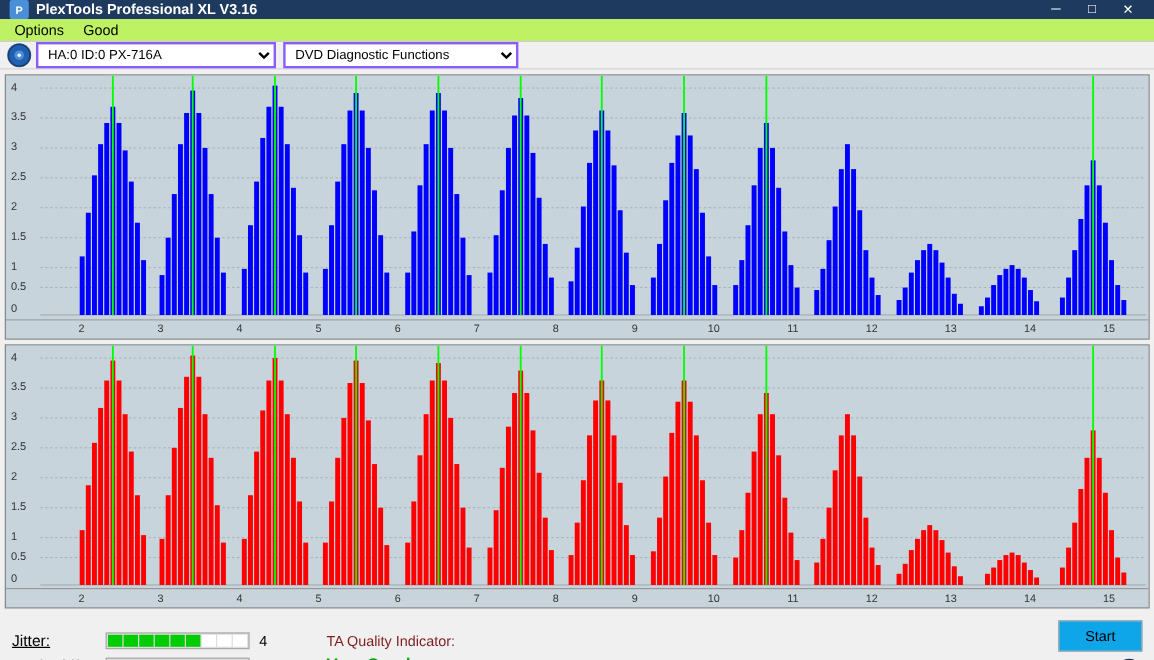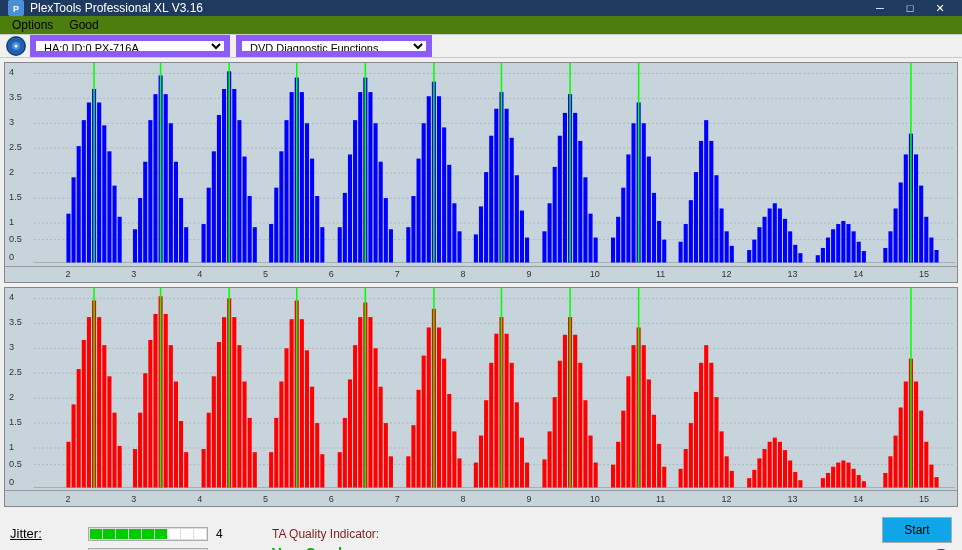--- a/index.html
+++ b/index.html
@@ -25,41 +25,41 @@
       font-size: 12px;
     }
     .title-bar-icon {
       width: 16px;
       height: 16px;
       margin-right: 6px;
       background: #4a90d9;
       border-radius: 2px;
       display: inline-block;
     }
-    .title-bar-title { flex: 1; }
+    .title-bar-title { flex: 1; font-weight: bold; }
     .title-bar-controls {
       display: flex;
       gap: 2px;
     }
     .title-bar-btn {
       width: 28px;
       height: 16px;
       background: transparent;
       border: none;
       color: white;
       font-size: 11px;
       cursor: pointer;
       display: flex;
       align-items: center;
       justify-content: center;
     }
 
     
     .menu-bar {
-      background: #4d7c0f;
+      background: #bef264;
       height: 22px;
       display: flex;
       align-items: center;
       padding: 0 4px;
       border-bottom: 1px solid #ccc;
     }
     .menu-item {
       padding: 2px 8px;
       cursor: pointer;
       font-size: 12px;
@@ -88,21 +88,21 @@
       display: flex;
       align-items: center;
       justify-content: center;
       color: white;
       font-size: 8px;
       font-weight: bold;
     }
     select {
       height: 22px;
       font-size: 11px;
-      border: 6px solid #8b5cf6;
+      border: 2px solid #8b5cf6;
       background: white;
       padding: 0 4px;
     }
     .drive-dropdown { width: 200px; }
     .function-dropdown { width: 196px; }
     .test-dropdown { width: 170px; }
 
     
     .main-content {
       flex: 1;

